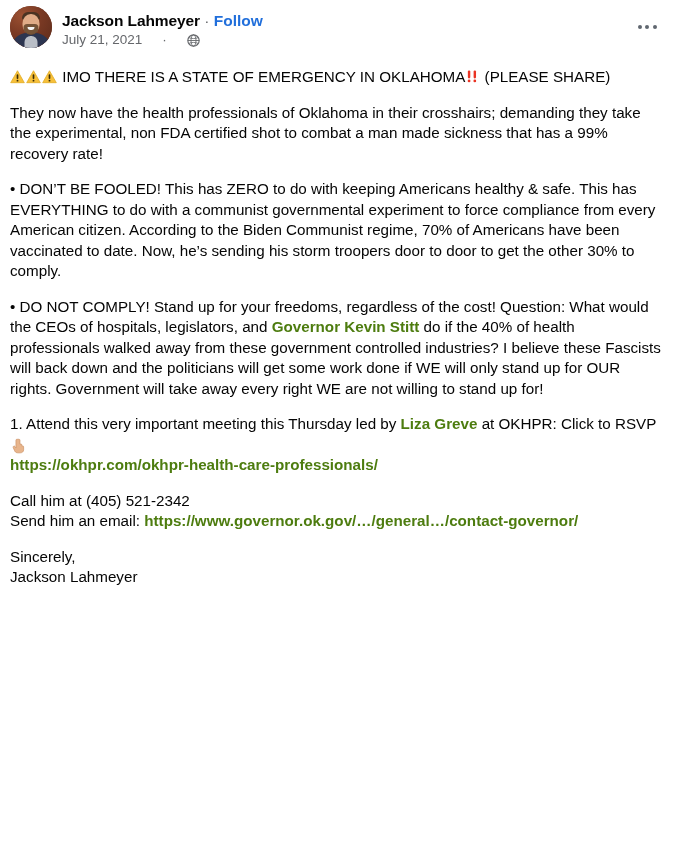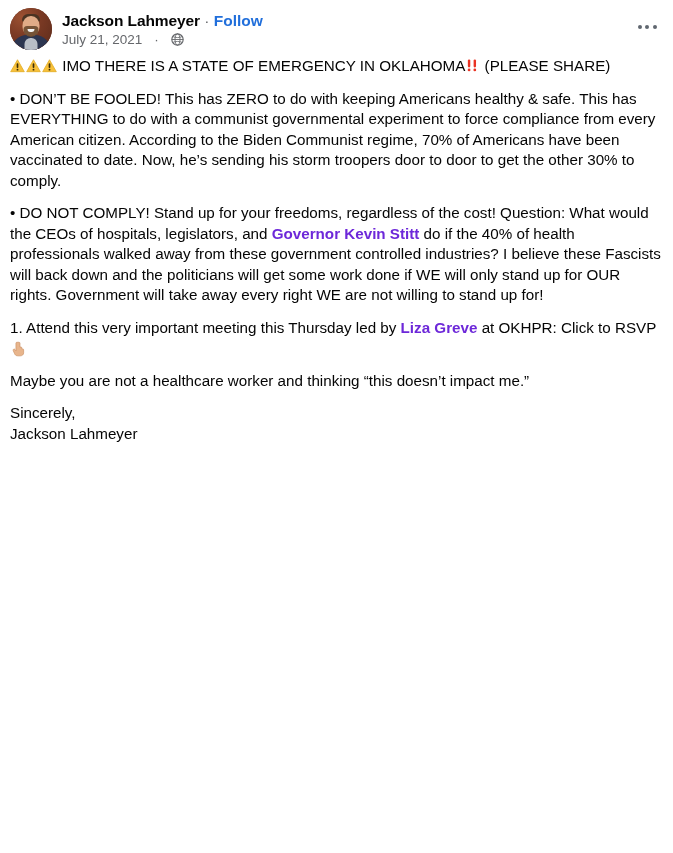--- a/index.html
+++ b/index.html
@@ -21,21 +21,21 @@
     width: 673px;
     height: 853px;
     box-sizing: border-box;
     padding: 0;
     background: #fff;
   }
 
   
   .post-header {
     display: flex;
-    align-items: center;
+    align-items: flex-end;
     padding: 9px 10px 0 10px;
     height: 48px;
     box-sizing: border-box;
   }
   .avatar {
     width: 42px;
     height: 42px;
     border-radius: 50%;
     flex: 0 0 42px;
     overflow: hidden;
@@ -136,21 +136,21 @@
     font-weight: bold;
     font-size: 15.5px;
     cursor: pointer;
   }
   .meta-line {
     margin-top: 2px;
     font-size: 13.5px;
     color: #65676b;
     display: flex;
     align-items: center;
-    gap: 12px;
+    gap: 20px;
     line-height: 16px;
   }
   .globe-icon { display: inline-block; line-height: 0; }
 
   .more-menu {
     position: absolute;
     right: 12px;
     top: 16px;
     width: 28px;
     height: 22px;
@@ -170,25 +170,25 @@
   }
 
   
   .post-body {
     padding: 4px 10px 0 10px;
     font-size: 15.2px;
     line-height: 20.5px;
     color: #050505;
   }
   .para {
-    margin: 4px 0 12px 0;
+    margin: 15px 0 12px 0;
     word-wrap: break-word;
   }
   .link {
-    color: #6d28d9;
+    color: #4d7c0f;
     cursor: pointer;
   }
   .link.bold { font-weight: bold; }
 
   .warn-tri {
     display: inline-block;
     width: 15px;
     height: 14px;
     position: relative;
     vertical-align: -2px;
@@ -268,33 +268,34 @@
             <circle cx="8" cy="11.4" r="1" fill="#3a2c07"></circle>
           </svg></span> <span>IMO THERE IS A STATE OF EMERGENCY IN OKLAHOMA</span><span class="dbl-excl"><svg width="13" height="15" viewBox="0 0 14 16">
             <rect x="2" y="1.5" width="2.6" height="8.6" rx="1.2" fill="#ea3323"></rect>
             <circle cx="3.3" cy="12.8" r="1.5" fill="#ea3323"></circle>
             <rect x="8.2" y="1.5" width="2.6" height="8.6" rx="1.2" fill="#ea3323"></rect>
             <circle cx="9.5" cy="12.8" r="1.5" fill="#ea3323"></circle>
           </svg></span> <span>(PLEASE SHARE)</span></p>
 
 
 
+    <p class="para">They now have the health professionals of Oklahoma in their crosshairs; demanding they take the experimental, non FDA certified shot to combat a man made sickness that has a 99% recovery rate!</p>
 
 
     <p class="para">•    DON’T BE FOOLED! This has ZERO to do with keeping Americans healthy &amp; safe. This has EVERYTHING to do with a communist governmental experiment to force compliance from every American citizen. According to the Biden Communist regime, 70% of Americans have been vaccinated to date. Now, he’s sending his storm troopers door to door to get the other 30% to comply.</p>
 
     <p class="para"><span>•    DO NOT COMPLY! Stand up for your freedoms, regardless of the cost! Question: What would the CEOs of hospitals, legislators, and </span><span class="link bold">Governor Kevin Stitt</span><span> do if the 40% of health professionals walked away from these government controlled industries? I believe these Fascists will back down and the politicians will get some work done if WE will only stand up for OUR rights. Government will take away every right WE are not willing to stand up for!</span></p>
 
 
     <p class="para"><span>1.  Attend this very important meeting this Thursday led by </span><span class="link bold">Liza Greve</span><span> at OKHPR: Click to RSVP </span><span class="point-down"><svg width="15" height="16" viewBox="0 0 16 17">
             <path d="M5.2 1.3 h2.2 a1.1 1.1 0 0 1 1.1 1.1 v4.0 h1.0 a1.0 1.0 0 0 1 1.0 1.0 v1.0 h0.9 a1.0 1.0 0 0 1 1.0 1.0 v3.2 c0 2.0 -1.6 3.2 -3.6 3.2 h-2.6 c-1.9 0 -3.0 -1.1 -3.6 -2.6 l-1.3 -3.0 a1.1 1.1 0 0 1 1.9 -1.1 l1.0 1.4 v-8.1 a1.1 1.1 0 0 1 1.0 -1.1 z" fill="#e8b58c" stroke="#c98f63" stroke-width=".7"></path>
-          </svg></span><br></p>
-
-
-
-
-    <p class="para">Maybe you are not a healthcare worker and thinking “this doesn’t impact me.”</p>
+          </svg></span><br><span class="link bold">https://okhpr.com/okhpr-health-care-professionals/</span></p>
+
+
+
+    <p class="para"><span>Call him at (405) 521-2342</span><br><span>Send him an email: </span><span class="link bold">https://www.governor.ok.gov/…/general…/contact-governor/</span></p>
+
 
 
     <p class="para"><span>Sincerely,</span><br><span>Jackson Lahmeyer</span></p>
 
   </div>
 </div>
 
 </body></html>

